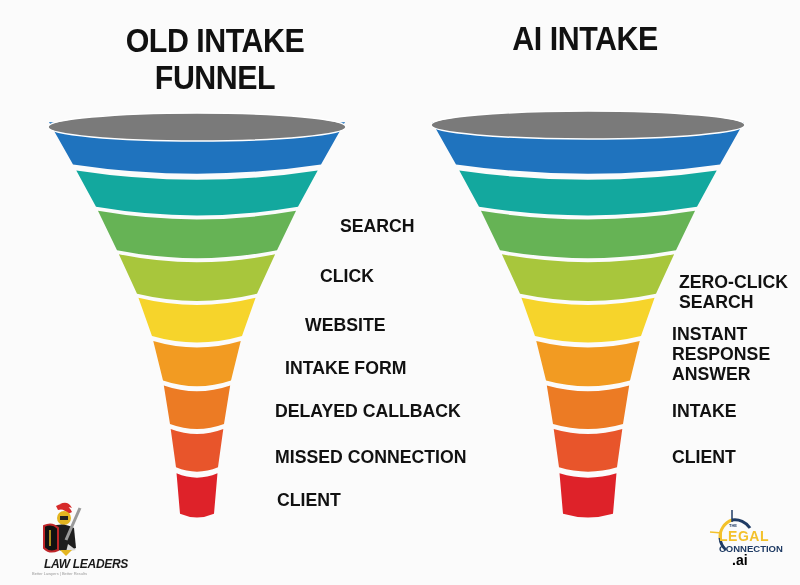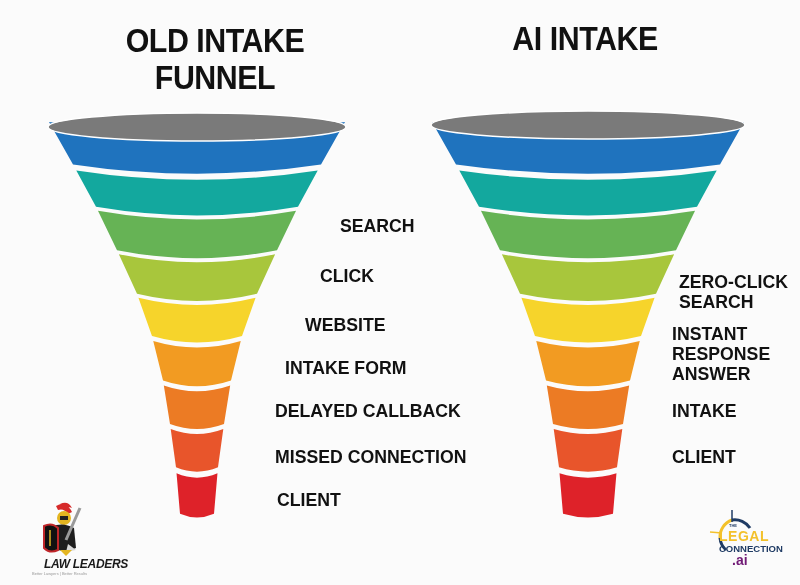--- a/index.html
+++ b/index.html
@@ -48,21 +48,21 @@
     #logo-legal .the {
       position: absolute; left: 29px; top: 25px; font-size: 4px; font-weight:700; color: #1f3b64;
     }
     #logo-legal .legal {
       position: absolute; left: 19px; top: 30px; font-size: 14px; font-weight: 700; color: #f3c12b; letter-spacing: 0.5px;
     }
     #logo-legal .nav {
       position: absolute; left: 19px; top: 45px; font-size: 9.5px; font-weight: 700; color: #1f3b64;
     }
     #logo-legal .ai {
-      position: absolute; left: 32px; top: 54px; font-size: 14px; font-weight: 700; color: #701a75;
+      position: absolute; left: 32px; top: 54px; font-size: 14px; font-weight: 700; color: #000000;
     }
   </style>
 </head>
 <body>
 
 <div class="title" id="title-left">
   <div>
       <div>OLD INTAKE</div>
       <div>FUNNEL</div>
     </div>

